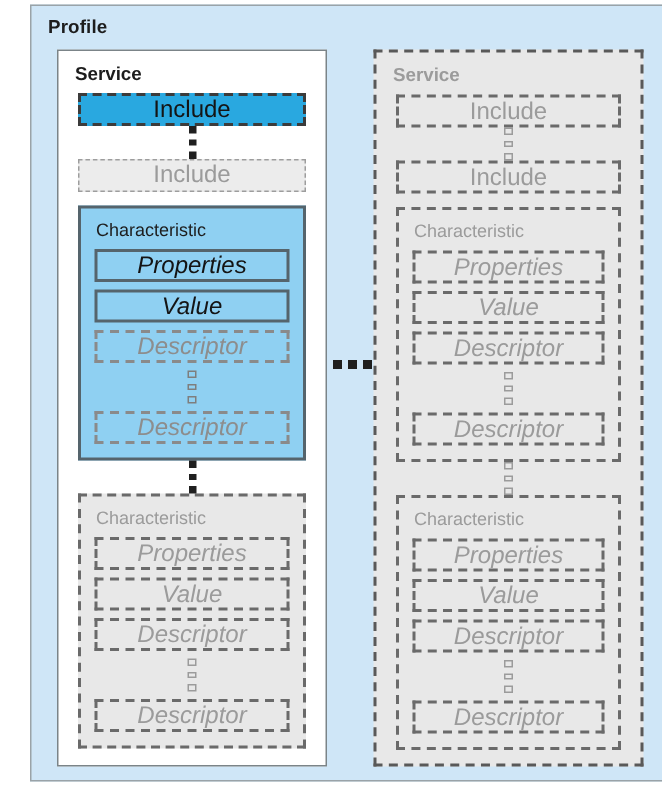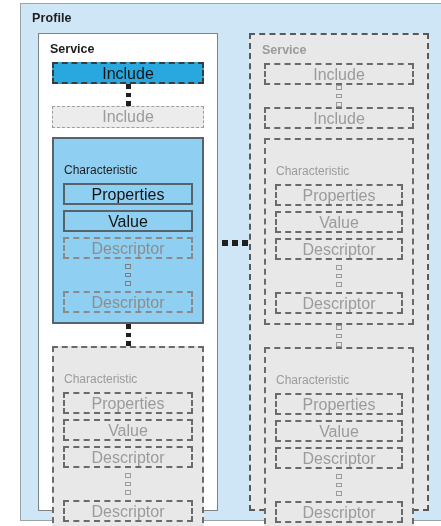--- a/index.html
+++ b/index.html
@@ -110,26 +110,26 @@
   .charac.active{
     background:#8fd0f2;
     border:2px solid #55646c;
   }
   .charac.ghost{
     background:#e8e8e8;
     border:2px dashed #6a6a6a;
   }
   .charac-title{
     font-size:12px;
-    margin:18px 0 6px 1px;
+    margin:1px 0 6px 1px;
   }
   .charac.active .charac-title{color:#1d1d1d;}
   .charac.ghost .charac-title{color:#9b9b9b;}
 
-  .stack > *{margin-bottom:5px;}
+  .stack > *{margin-bottom:5px;font-style:italic;}
   .stack > *:last-child{margin-bottom:0;}
 
   
   .vdots{
     display:flex;
     flex-direction:column;
     align-items:center;
     justify-content:center;
     gap:4px;
     height:22px;

